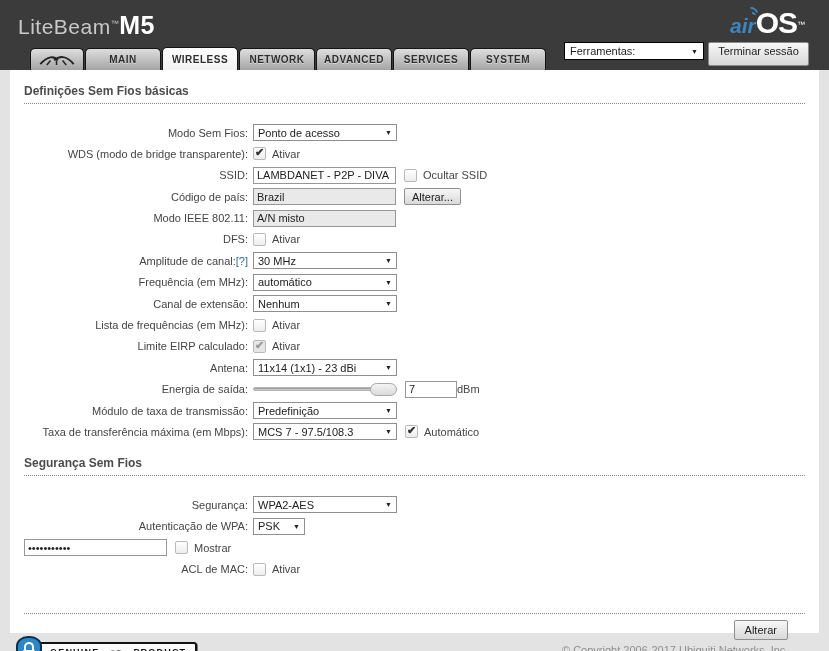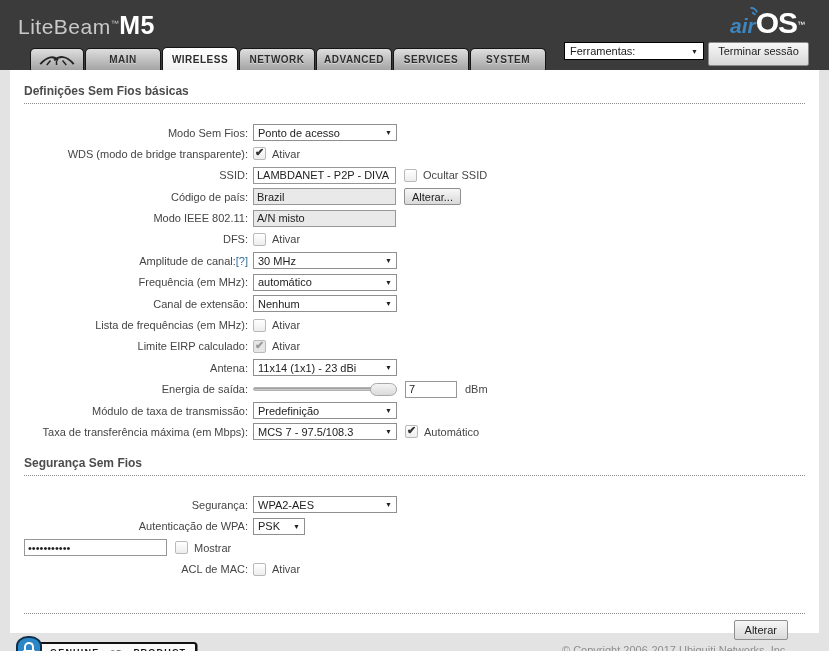--- a/index.html
+++ b/index.html
@@ -130,21 +130,21 @@
   .slider .track {
     position: absolute; left: 0; right: 0; top: 4px; height: 4px;
     background: #cfcfcf; border: 1px solid #b2b2b2; border-radius: 3px;
     box-shadow: inset 0 1px 1px rgba(0,0,0,0.25);
   }
   .slider .handle {
     position: absolute; right: 0; top: 0; width: 27px; height: 13px;
     background: linear-gradient(#f4f4f4, #dadada);
     border: 1px solid #a8a8a8; border-radius: 7px; cursor: pointer;
   }
-  .unit { font-size: 11px; color: #454545; margin-left: 8px; }
+  .unit { font-size: 11px; color: #454545; }
 
   .bottom-rule { margin-top: 35px; border-bottom: 1px dotted #8a8a8a; }
   .apply-row { text-align: right; margin-top: 6px; padding-right: 17px; }
   .apply-row .btn { height: 20px; padding: 0 10px; }
 
   
   .genuine-badge { position: absolute; left: 16px; top: 636px; width: 180px; height: 40px; }
   .shield {
     position: absolute; left: 0; top: 0; width: 26px; height: 30px; z-index: 2;
     background: #2b87c8; border: 2px solid #0e2f49;

